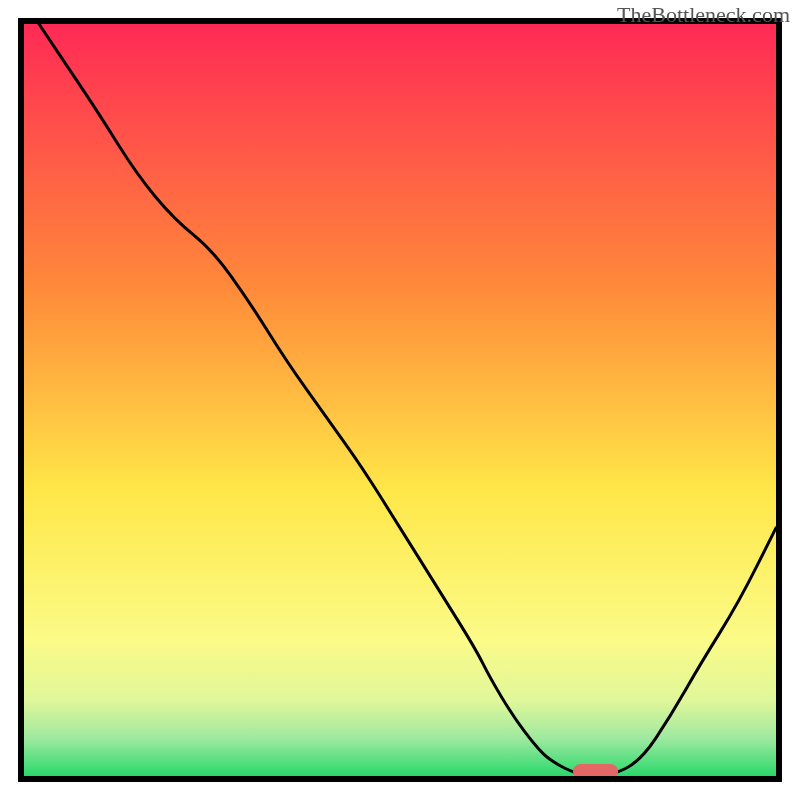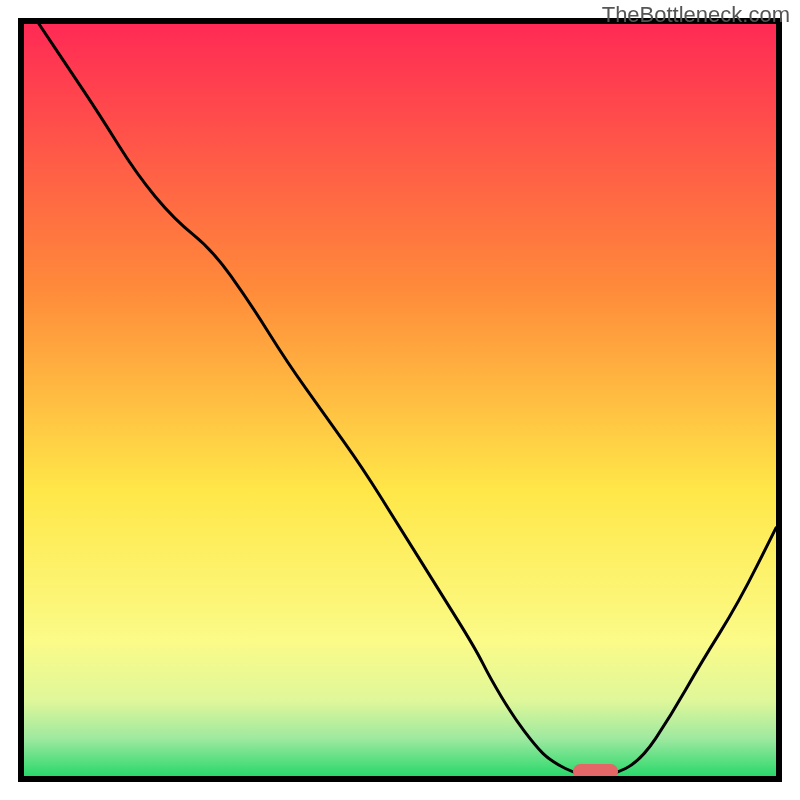--- a/index.html
+++ b/index.html
@@ -7,20 +7,21 @@
     padding: 0;
     width: 800px;
     height: 800px;
     background: #ffffff;
     font-family: Arial, Helvetica, sans-serif;
   }
   .chart-container {
     position: relative;
     width: 800px;
     height: 800px;
+    font-family: Liberation Serif, serif;
   }
   .watermark {
     position: absolute;
     top: 2px;
     right: 10px;
     font-size: 22px;
     color: #555555;
     font-weight: 400;
     z-index: 3;
   }

